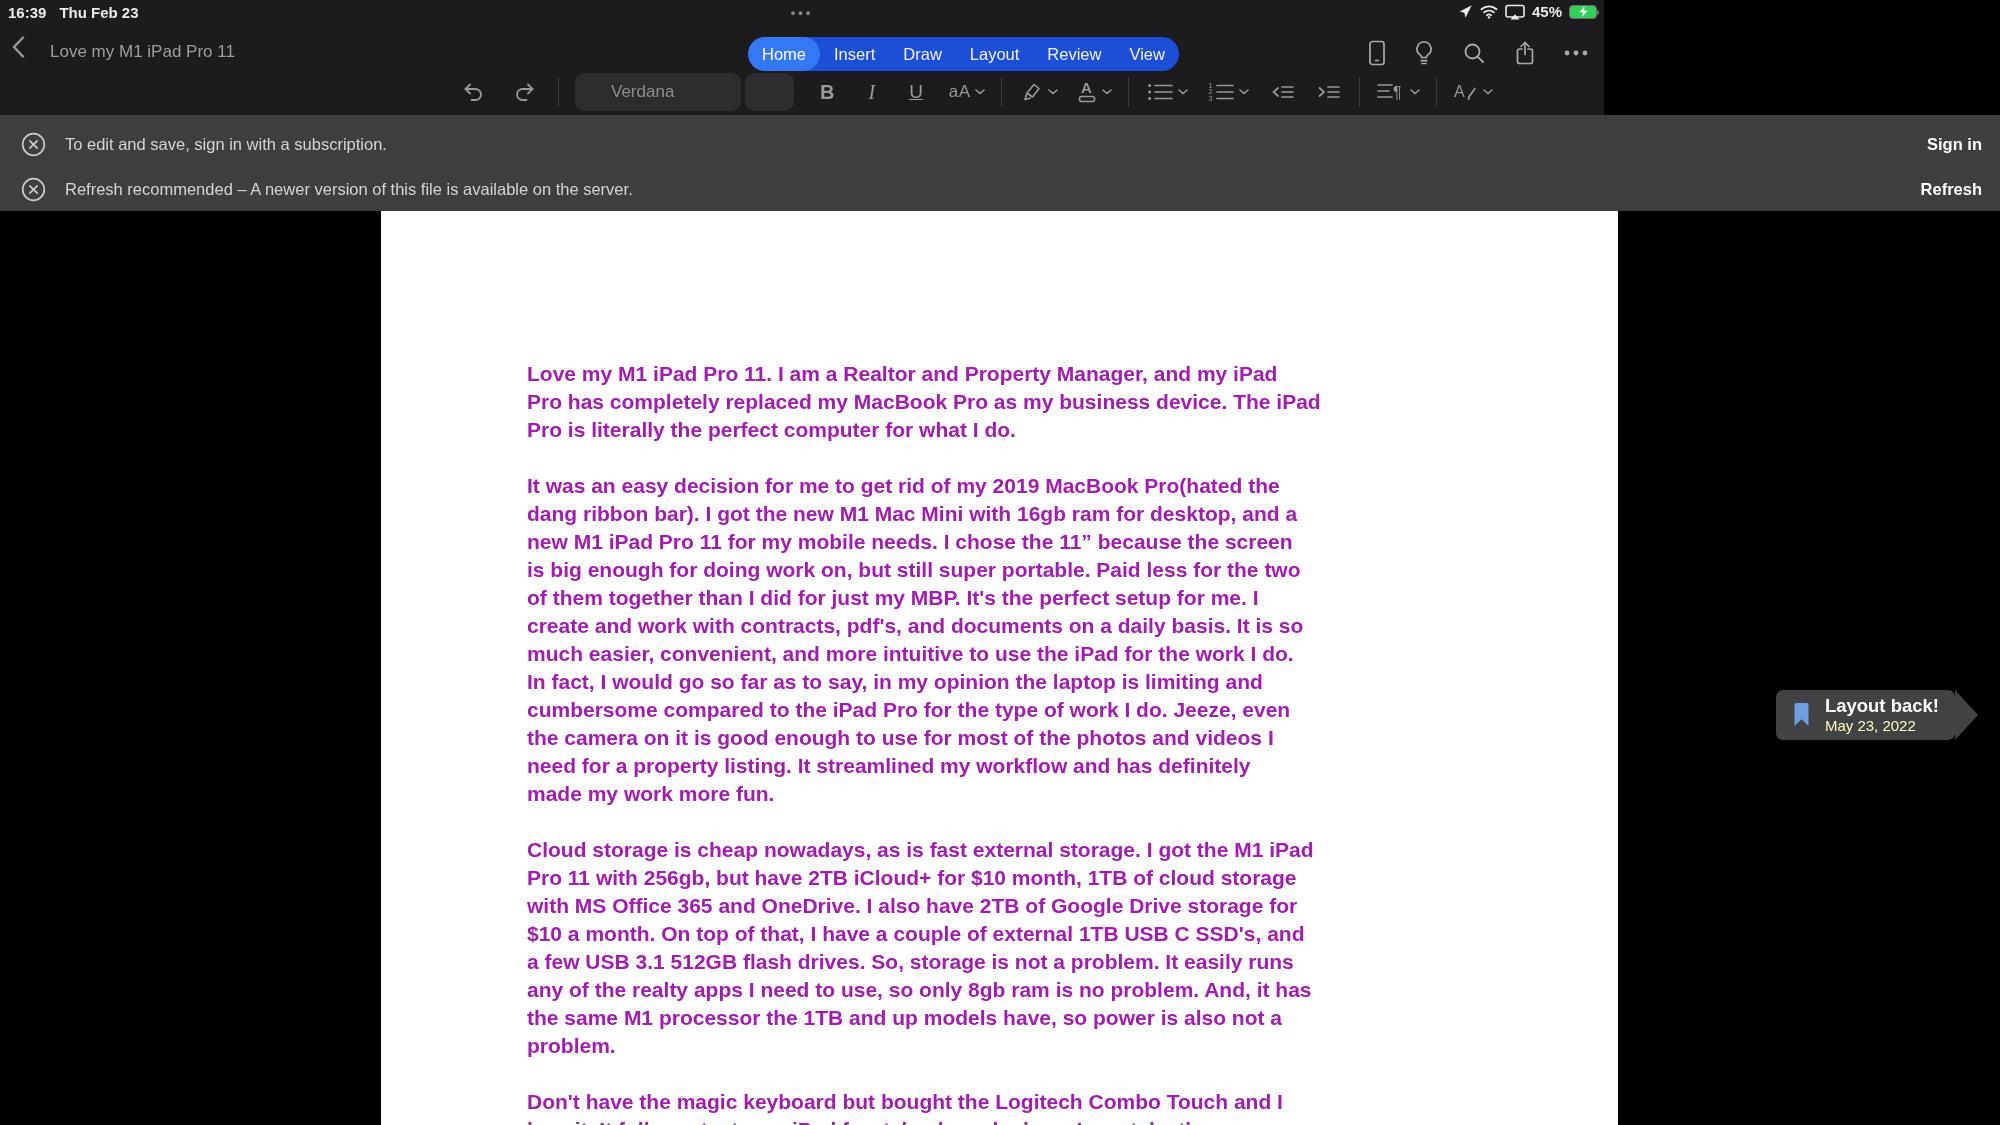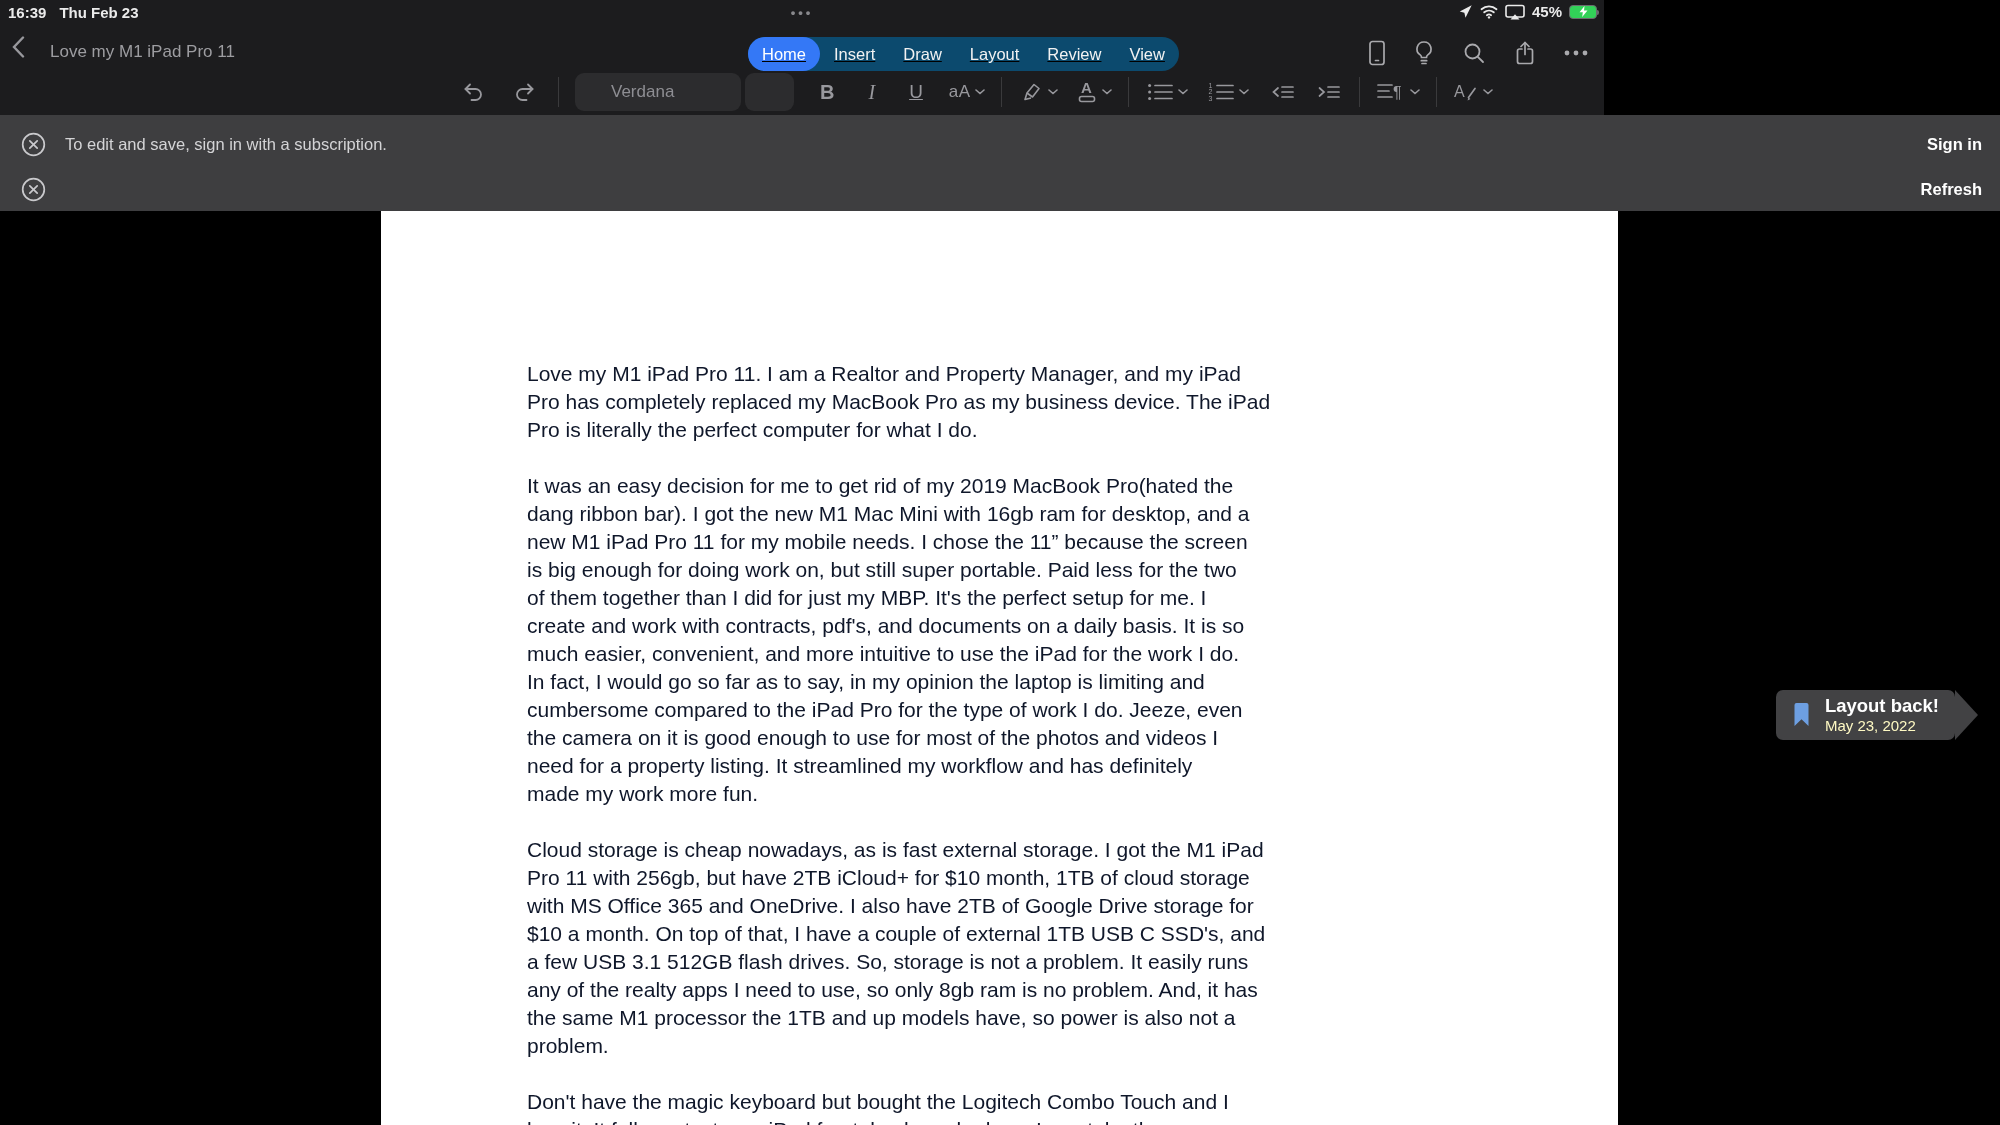--- a/index.html
+++ b/index.html
@@ -22,22 +22,22 @@
   .status-right { position:absolute; right:7px; top:3px; display:flex; align-items:center; gap:7px;
                   color:#ebebeb; font-size:15px; font-weight:bold; }
   .battery { position:relative; width:28px; height:14px; border:1px solid #6a6a6e; border-radius:4px;
              background:#32d158; display:flex; align-items:center; justify-content:center; }
   .battery::after { content:""; position:absolute; left:100%; top:4px; width:2.5px; height:5px;
                     background:#6a6a6e; border-radius:0 2px 2px 0; }
 
   
   .back-btn { position:absolute; left:12px; top:36px; color:#98989d; }
   .doc-title { position:absolute; left:50px; top:42px; color:#9d9da1; font-size:17px; }
-  .tab-strip { position:absolute; left:748px; top:37px; height:34px; background:#0c4a6e;
-               border-radius:17px; display:flex; align-items:flex-start;text-decoration:underline; }
+  .tab-strip { position:absolute; left:748px; top:37px; height:34px; background:#1d4ed8;
+               border-radius:17px; display:flex; align-items:flex-start; }
   .tab { padding:0 14px; height:34px; line-height:34px; color:#f2f2f2; font-size:16.5px;
          border-radius:17px; }
   .tab.active { background:#3478f6; color:#fff; }
   .title-icons { position:absolute; right:16px; top:40px; display:flex; gap:27px; align-items:center;
                  color:#a9a9ad; }
 
   
   .toolbar { position:absolute; left:462px; top:66px; height:52px; display:flex; align-items:center;
              color:#98989d; }
   .tb-btn { display:flex; align-items:center; }
@@ -60,21 +60,21 @@
   .banner-1 { top:115px; height:59px; border-bottom:1px solid #2b2b2d; }
   .banner-2 { top:168px; height:43px; }
   .banner-msg { margin-left:18px; color:#d4d4d6; font-size:16.5px; }
   .banner-spacer { flex:1; }
   .banner-action { color:#fff; font-size:16.5px; font-weight:bold; }
 
   
   .doc-area { position:absolute; top:211px; left:0; width:2000px; height:914px; background:#000; }
   .page { position:absolute; left:381px; top:0; width:1237px; height:914px; background:#ffffff;
           padding:149px 0 0 146px; overflow:hidden; }
-  .page p { font-size:21px; line-height:28px; font-weight:normal; color:#0f172a;
+  .page p { font-size:21px; line-height:28px; font-weight:bold; color:#a21caf;
             white-space:pre; margin-bottom:28px; }
 
   
   .bubble { position:absolute; top:690px; right:45px; height:50px; background:#424244;
             border-radius:7px; display:flex; align-items:center; padding:0 8px 0 16px; }
   .bubble::after { content:""; position:absolute; left:100%; top:0;
                    border-top:25px solid transparent; border-bottom:25px solid transparent;
                    border-left:23px solid #424244; }
   .bubble-text { margin-left:14px; margin-right:8px; }
   .bubble-title { color:#ffffff; font-size:18.5px; font-weight:bold; line-height:22px; }
@@ -320,20 +320,21 @@
 </div>
 
 <div class="banner banner-2">
   <span>
     <svg width="27" height="27" viewBox="0 0 27 27" fill="none" stroke="#c9c9cc" stroke-width="1.7" stroke-linecap="round">
         <circle cx="13.5" cy="13.5" r="10.8"></circle>
         <line x1="9.8" y1="9.8" x2="17.2" y2="17.2"></line>
         <line x1="17.2" y1="9.8" x2="9.8" y2="17.2"></line>
       </svg>
   </span>
+  <span class="banner-msg">Refresh recommended – A newer version of this file is available on the server.</span>
   <span class="banner-spacer"></span>
   <span class="banner-action">Refresh</span>
 </div>
 
 <div class="doc-area">
   <div class="page">
     <p>Love my M1 iPad Pro 11. I am a Realtor and Property Manager, and my iPad
 Pro has completely replaced my MacBook Pro as my business device. The iPad
 Pro is literally the perfect computer for what I do.</p>
     <p>It was an easy decision for me to get rid of my 2019 MacBook Pro(hated the

